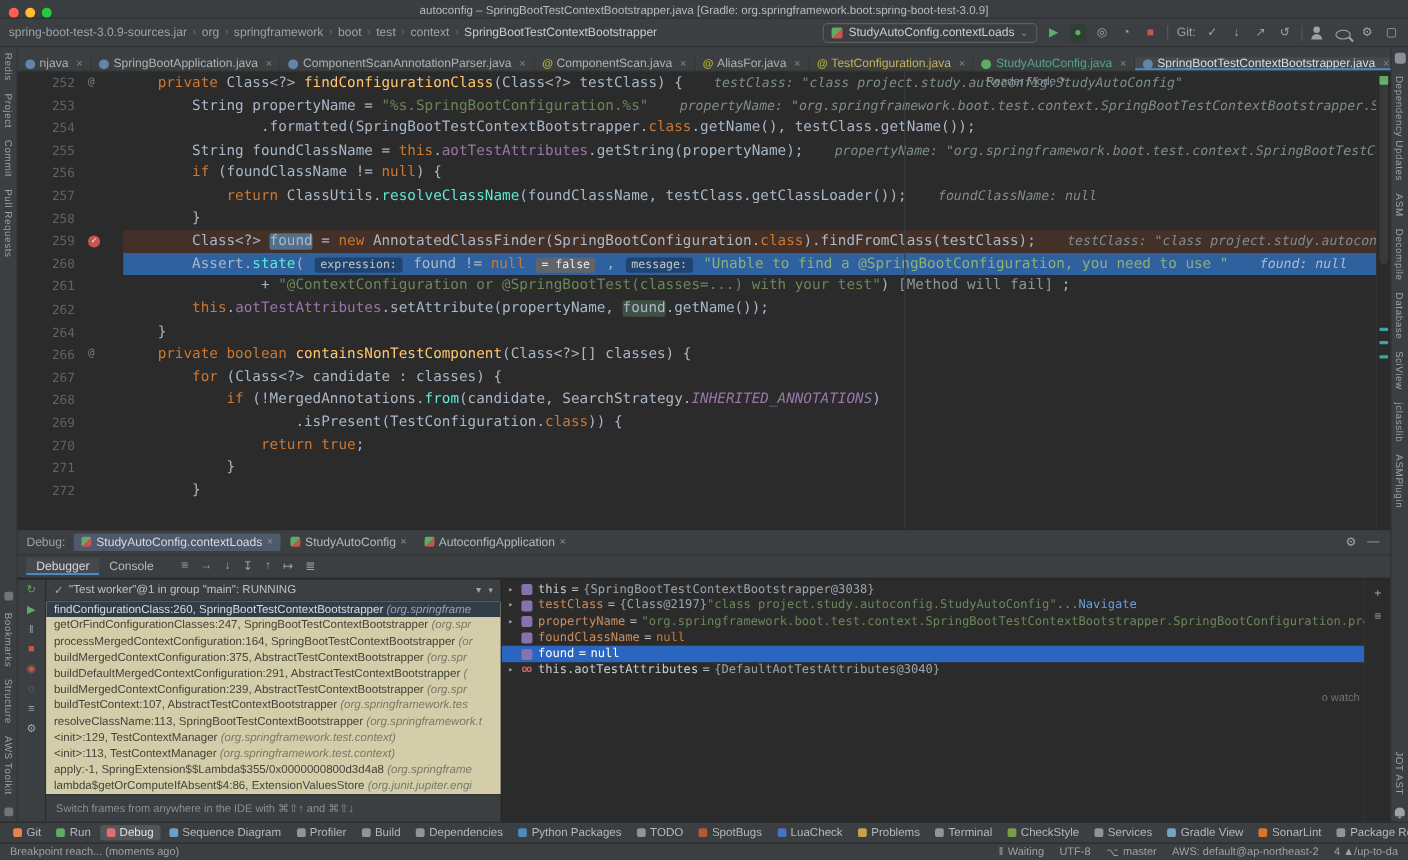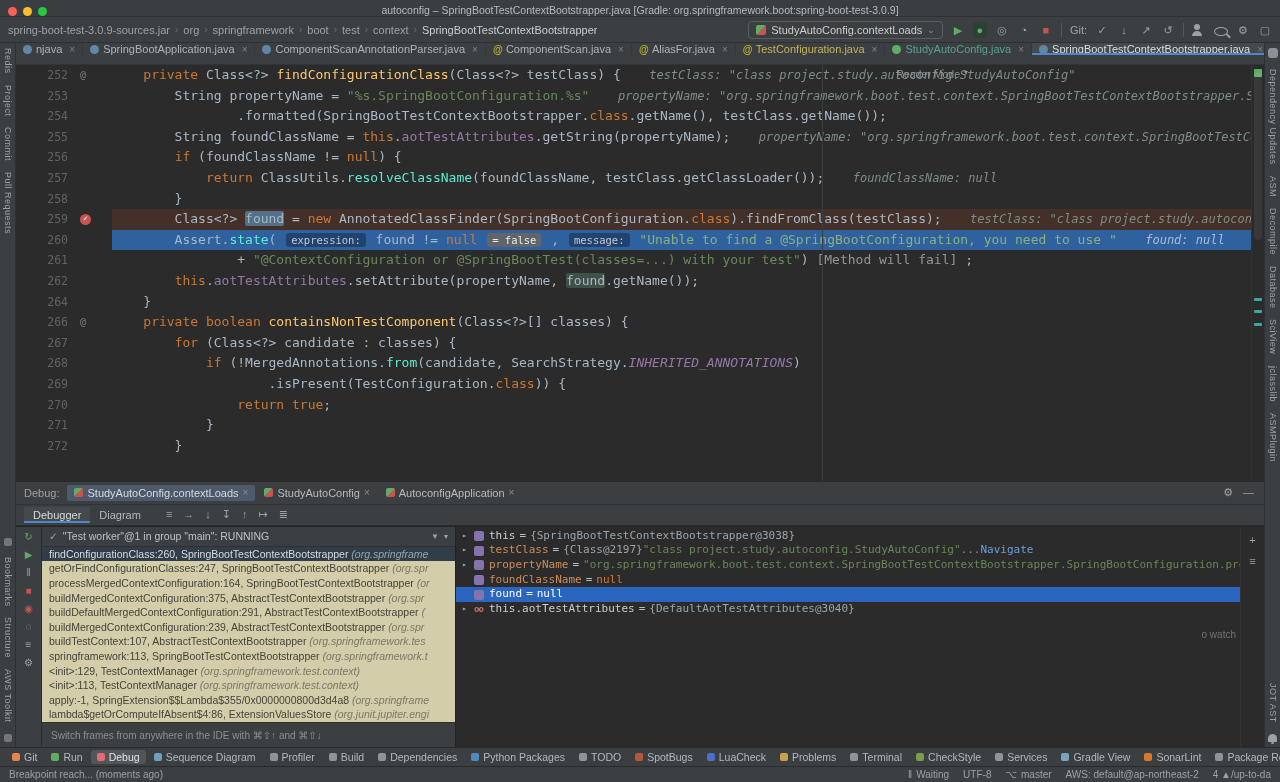--- a/index.html
+++ b/index.html
@@ -34,21 +34,21 @@
 .stripe.left{border-right:1px solid #2e3032}
 .stripe.right{border-left:1px solid #2e3032}
 .vtext{writing-mode:vertical-rl;letter-spacing:.5px;white-space:nowrap;cursor:default}
 .sp{flex:1}
 .stripe-icon{width:10px;height:10px;border-radius:3px;background:#8a9199;flex:0 0 10px}
 .stripe-dot{width:8px;height:8px;border-radius:2px;background:#70767b;flex:0 0 8px}
 .css-bell{width:9px;height:8px;background:#9da2a6;border-radius:5px 5px 1px 1px;position:relative;flex:0 0 8px}
 .css-bell::after{content:"";position:absolute;left:3px;bottom:-2px;width:3px;height:2px;border-radius:50%;background:#9da2a6}
 .center{flex:1;display:flex;flex-direction:column;min-width:0}
 
-.tab-row{flex:0 0 22px;background:#3c3f41;display:flex;align-items:flex-start;border-bottom:1px solid #323537;font-size:11px;overflow:hidden}
+.tab-row{flex:0 0 22px;background:#3c3f41;display:flex;align-items:flex-end;border-bottom:1px solid #323537;font-size:11px;overflow:hidden}
 .etab{display:flex;align-items:center;gap:4px;padding:0 7px;border-right:1px solid #35383a;color:#adb2b6;position:relative;white-space:nowrap;cursor:default}
 .etab.active{background:#45494c}
 .etab.active::after{content:"";position:absolute;left:0;right:0;bottom:0;height:2px;background:#4a88c7}
 .ficon{width:9px;height:9px;border-radius:50%;background:#6286a7;flex:0 0 9px}
 .ficon.annotation{background:transparent;color:#bbb529;font-weight:bold;font-size:10px;line-height:9px;text-align:center}
 .ficon.test{background:#5fad65}
 .etab-close{color:#7e8387;font-size:10px;margin-left:3px}
 
 .editor{flex:1;position:relative;background:#2b2b2b;overflow:hidden;font-family:"DejaVu Sans Mono","Liberation Mono",monospace;font-size:13px}
 .guide{position:absolute;top:0;bottom:0;left:806px;width:1px;background:#3a3e41}
@@ -301,21 +301,21 @@
               </div>
             </div>
           <div class="dhead-right" id="debug-head-icons">
               <span>⚙</span>
               <span>—</span>
             </div>
         </div>
         <div class="dsub">
           <div id="debug-subtabs" style="display:flex">
               <div class="dsubtab active">Debugger</div>
-              <div class="dsubtab">Diagram</div>
+              <div class="dsubtab">Console</div>
             </div>
           <div class="dicons" id="debug-toolbar-icons">
               <span>≡</span>
               <span>→</span>
               <span>↓</span>
               <span>↧</span>
               <span>↑</span>
               <span>↦</span>
               <span>≣</span>
             </div>
@@ -339,21 +339,21 @@
               <span style="font-size:8px;color:#9da2a6">▾</span>
             </div>
             <div class="frames" id="frames">
                 <div class="frow fsel"><span class="fm">findConfigurationClass:260, SpringBootTestContextBootstrapper </span><span class="fp">(org.springframe</span></div>
                 <div class="frow flib"><span class="fm">getOrFindConfigurationClasses:247, SpringBootTestContextBootstrapper </span><span class="fp">(org.spr</span></div>
                 <div class="frow flib"><span class="fm">processMergedContextConfiguration:164, SpringBootTestContextBootstrapper </span><span class="fp">(or</span></div>
                 <div class="frow flib"><span class="fm">buildMergedContextConfiguration:375, AbstractTestContextBootstrapper </span><span class="fp">(org.spr</span></div>
                 <div class="frow flib"><span class="fm">buildDefaultMergedContextConfiguration:291, AbstractTestContextBootstrapper </span><span class="fp">(</span></div>
                 <div class="frow flib"><span class="fm">buildMergedContextConfiguration:239, AbstractTestContextBootstrapper </span><span class="fp">(org.spr</span></div>
                 <div class="frow flib"><span class="fm">buildTestContext:107, AbstractTestContextBootstrapper </span><span class="fp">(org.springframework.tes</span></div>
-                <div class="frow flib"><span class="fm">springframework:113, SpringBootTestContextBootstrapper </span><span class="fp">(org.springframework.t</span></div>
+                <div class="frow flib"><span class="fm">resolveClassName:113, SpringBootTestContextBootstrapper </span><span class="fp">(org.springframework.t</span></div>
                 <div class="frow flib"><span class="fm">&lt;init&gt;:129, TestContextManager </span><span class="fp">(org.springframework.test.context)</span></div>
                 <div class="frow flib"><span class="fm">&lt;init&gt;:113, TestContextManager </span><span class="fp">(org.springframework.test.context)</span></div>
                 <div class="frow flib"><span class="fm">apply:-1, SpringExtension$$Lambda$355/0x0000000800d3d4a8 </span><span class="fp">(org.springframe</span></div>
                 <div class="frow flib"><span class="fm">lambda$getOrComputeIfAbsent$4:86, ExtensionValuesStore </span><span class="fp">(org.junit.jupiter.engi</span></div>
               </div>
             <div class="frames-hint">Switch frames from anywhere in the IDE with ⌘⇧↑ and ⌘⇧↓</div>
           </div>
           <div class="vars" id="vars">
             <div class="watch-frag">o watch</div>
           <div class="vrow">

